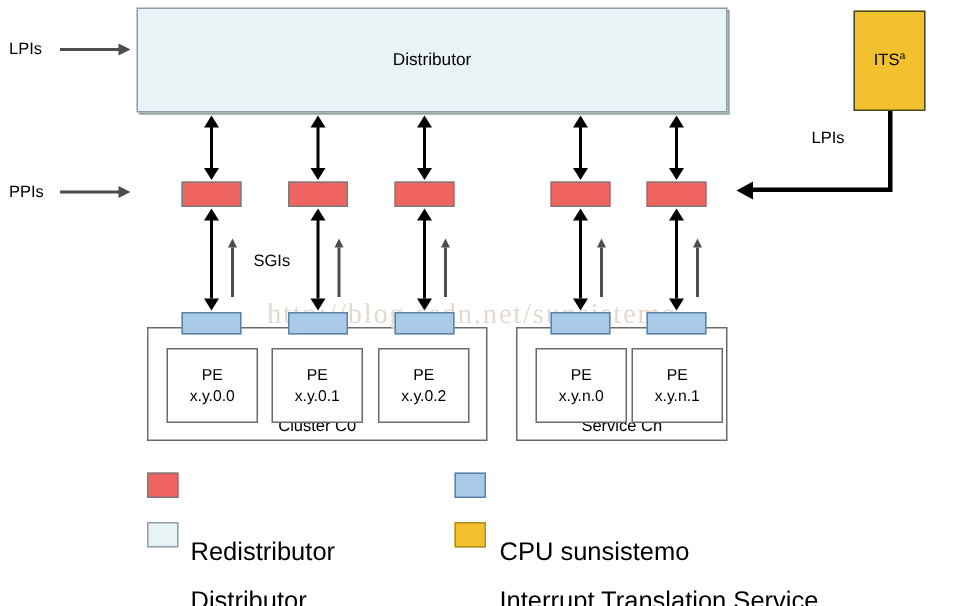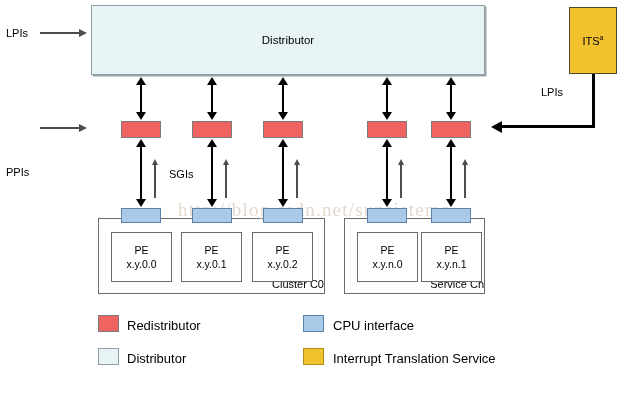--- a/index.html
+++ b/index.html
@@ -92,21 +92,21 @@
     border: 1px solid #6b6b6b;
     background: transparent;
     box-sizing: border-box;
     z-index: 2;
   }
   .cluster-label {
     position: absolute;
     bottom: 3px;
     left: 0;
     width: 100%;
-    text-align: right;
+    text-align: center;
     font-size: 11px;
     color: #000;
   }
   .pe {
     position: absolute;
     width: 61px;
     height: 50px;
     top: 232px;
     border: 1px solid #6b6b6b;
     background: #ffffff;
@@ -190,23 +190,24 @@
 
   
   .legend-sw {
     position: absolute;
     width: 21px;
     height: 17px;
     box-sizing: border-box;
   }
   .legend-txt {
     position: absolute;
-    font-size: 13px;
+    font-size: 17px;
     color: #000;
     white-space: nowrap;
+    margin-top: 40px;
   }
   
   #watermark {
     position: absolute;
     left: 178px;
     top: 199px;
     font-family: "Liberation Serif", serif;
     font-size: 19px;
     color: #e4d9cf;
     letter-spacing: 1.2px;
@@ -223,21 +224,21 @@
   <div id="watermark">http://blog.csdn.net/sunsistemo</div>
 
   <div id="distributor">
     <div id="distributor-label">Distributor</div>
   </div>
 
   <div class="lbl" style="left:6px; top:27px;">LPIs</div>
   <div class="hline" style="left:40px; top:32px; width:40px;"></div>
   <div class="ahead-right" style="left:79px; top:28.5px;"></div>
 
-  <div class="lbl" style="left:6px; top:122px;margin-top:44px;">PPIs</div>
+  <div class="lbl" style="left:6px; top:122px;">PPIs</div>
   <div class="hline" style="left:40px; top:127px; width:40px;"></div>
   <div class="ahead-right" style="left:79px; top:123.5px;"></div>
 
   <div id="its-box">
     <div id="its-label">
       <span>ITS</span><sup>a</sup>
     </div>
   </div>
 
   <div id="lpi-vline"></div>
@@ -338,18 +339,18 @@
     <div class="pe-l2">x.y.n.1</div>
   </div>
 
   <div class="legend-sw" style="left:98px; top:315px; background:#ef6361; border:1.5px solid #7c7c7c;"></div>
   <div class="legend-txt" style="left:127px; top:318px;">Redistributor</div>
 
   <div class="legend-sw" style="left:98px; top:348px; background:#e7f3f5; border:1.5px solid #8e9ea3;"></div>
   <div class="legend-txt" style="left:127px; top:351px;">Distributor</div>
 
   <div class="legend-sw" style="left:303px; top:315px; background:#a9cbe8; border:1.5px solid #5b82a8;"></div>
-  <div class="legend-txt" style="left:333px; top:318px;">CPU interface</div>
+  <div class="legend-txt" style="left:333px; top:318px;">CPU sunsistemo</div>
 
   <div class="legend-sw" style="left:303px; top:348px; background:#f2c12e; border:1.5px solid #b08e1e;"></div>
   <div class="legend-txt" style="left:333px; top:351px;">Interrupt Translation Service</div>
 
 </div>
 
 </body></html>

